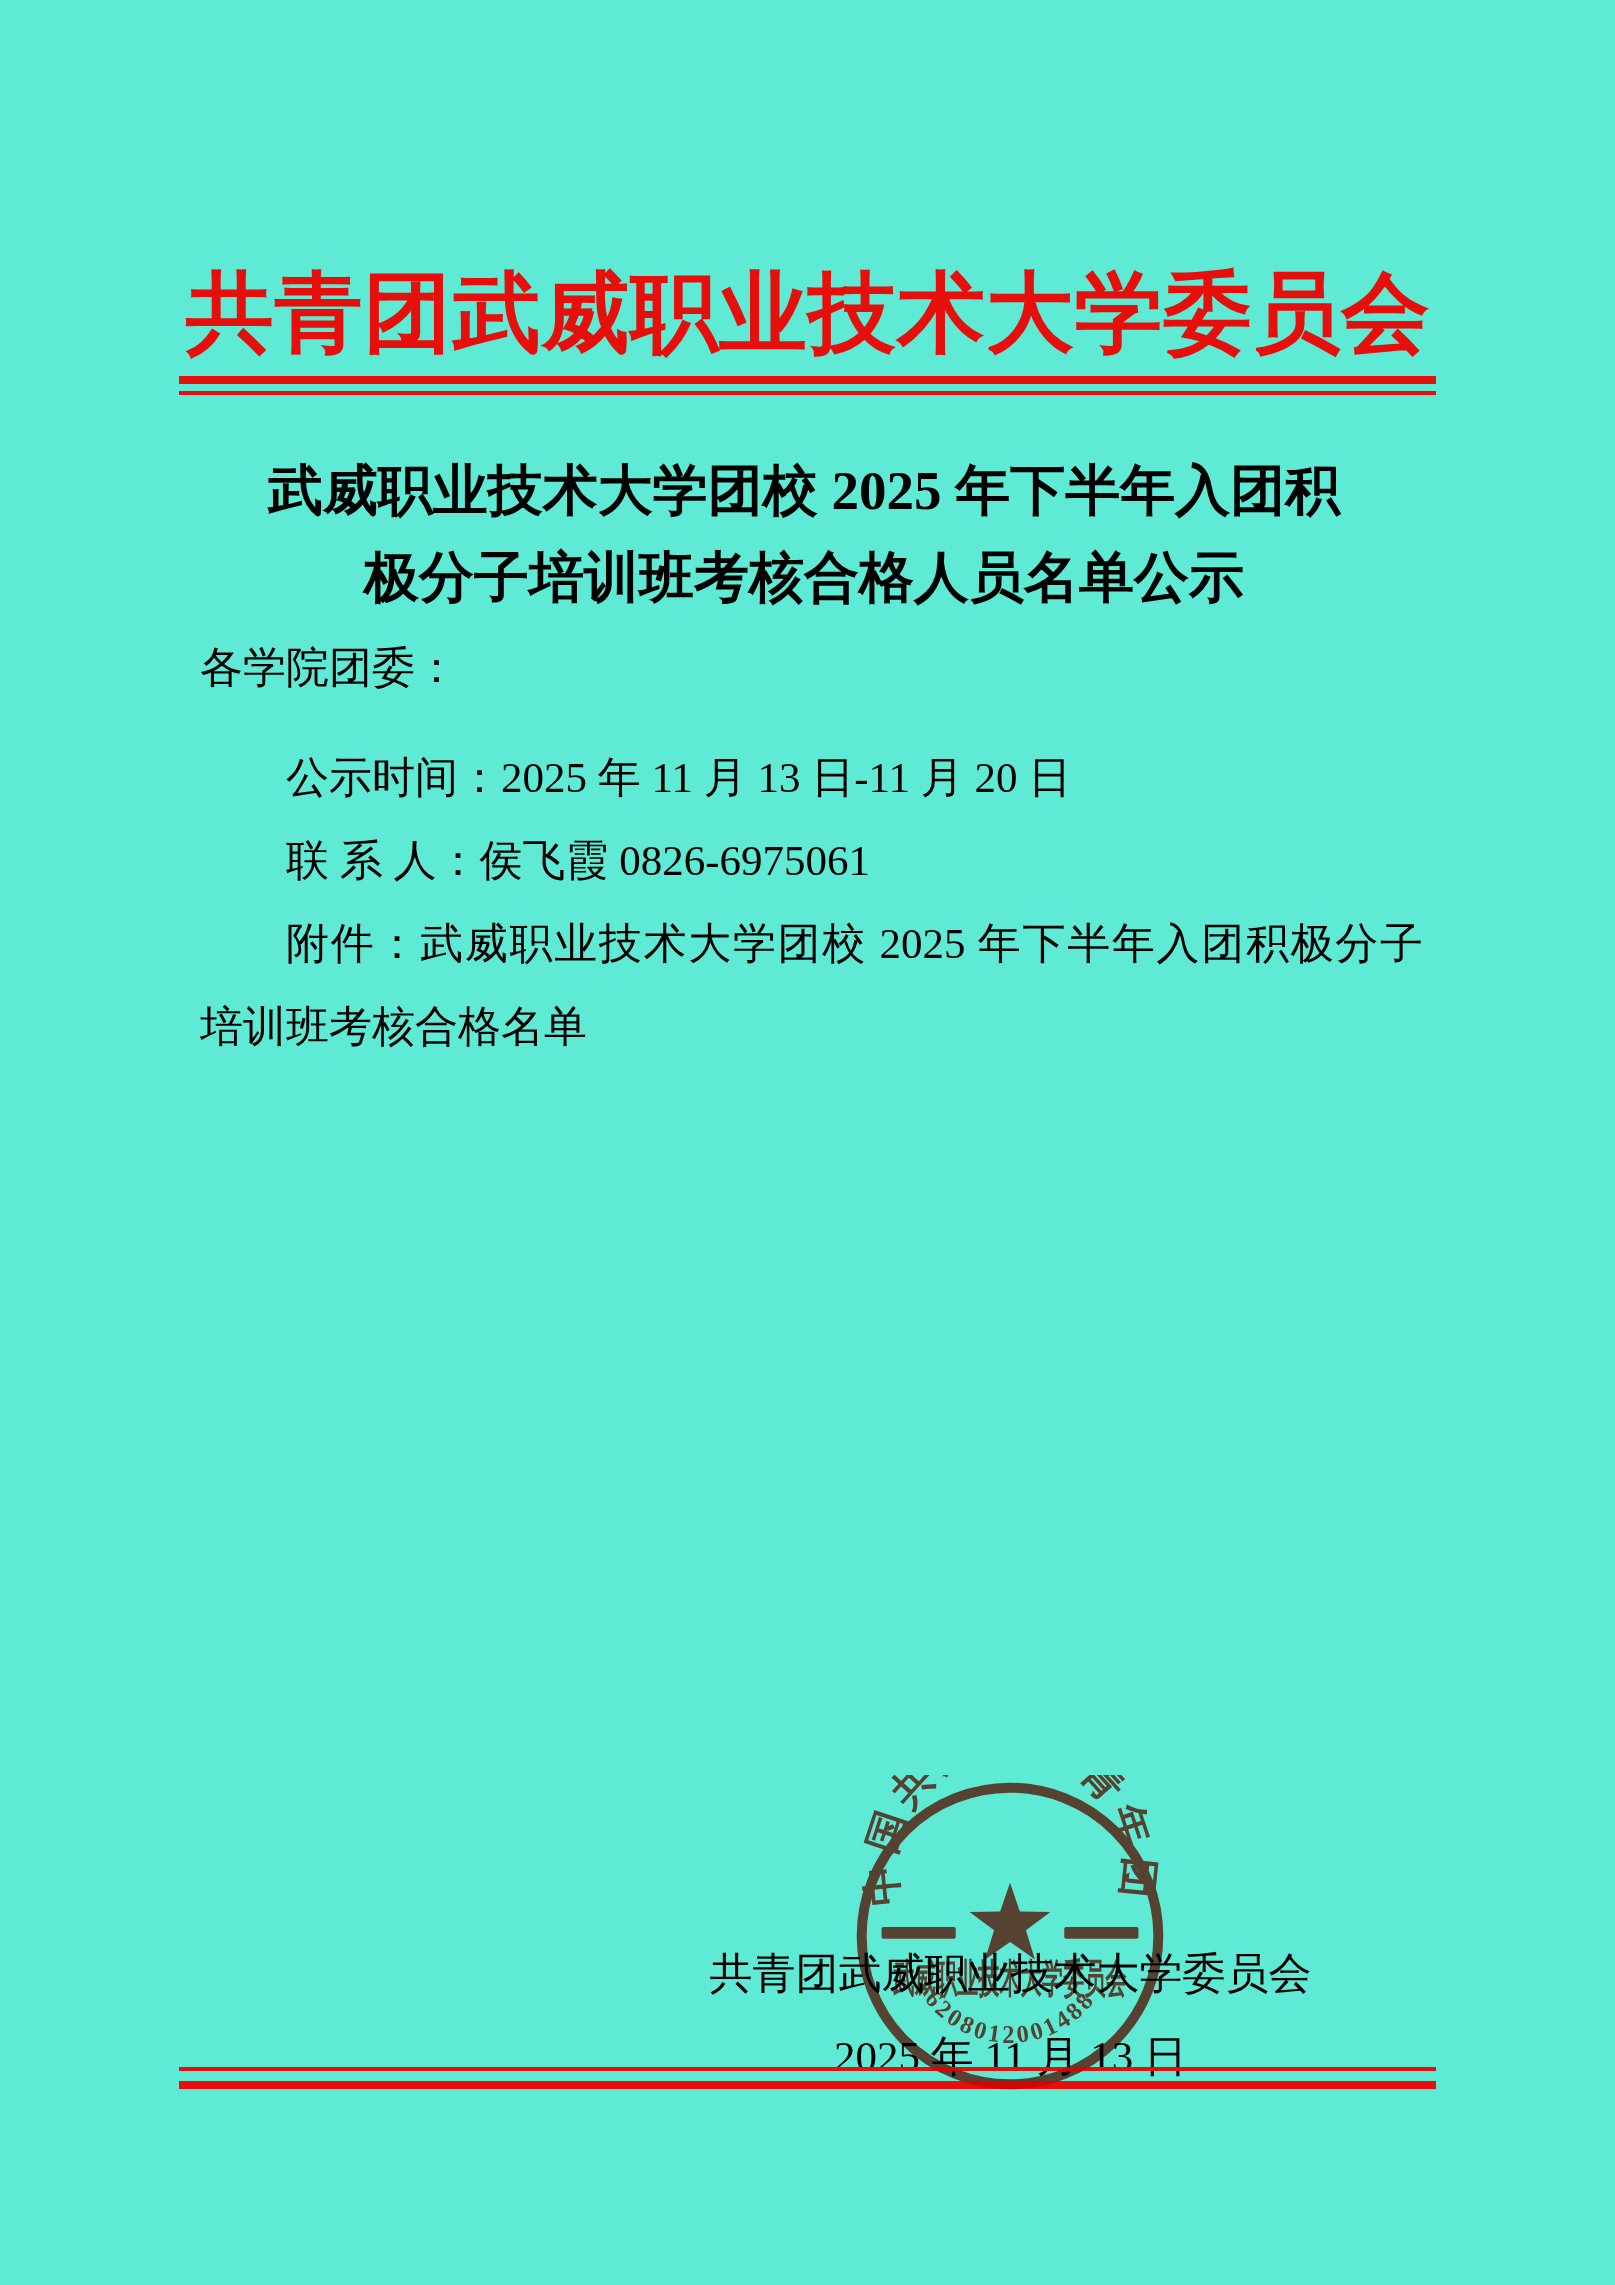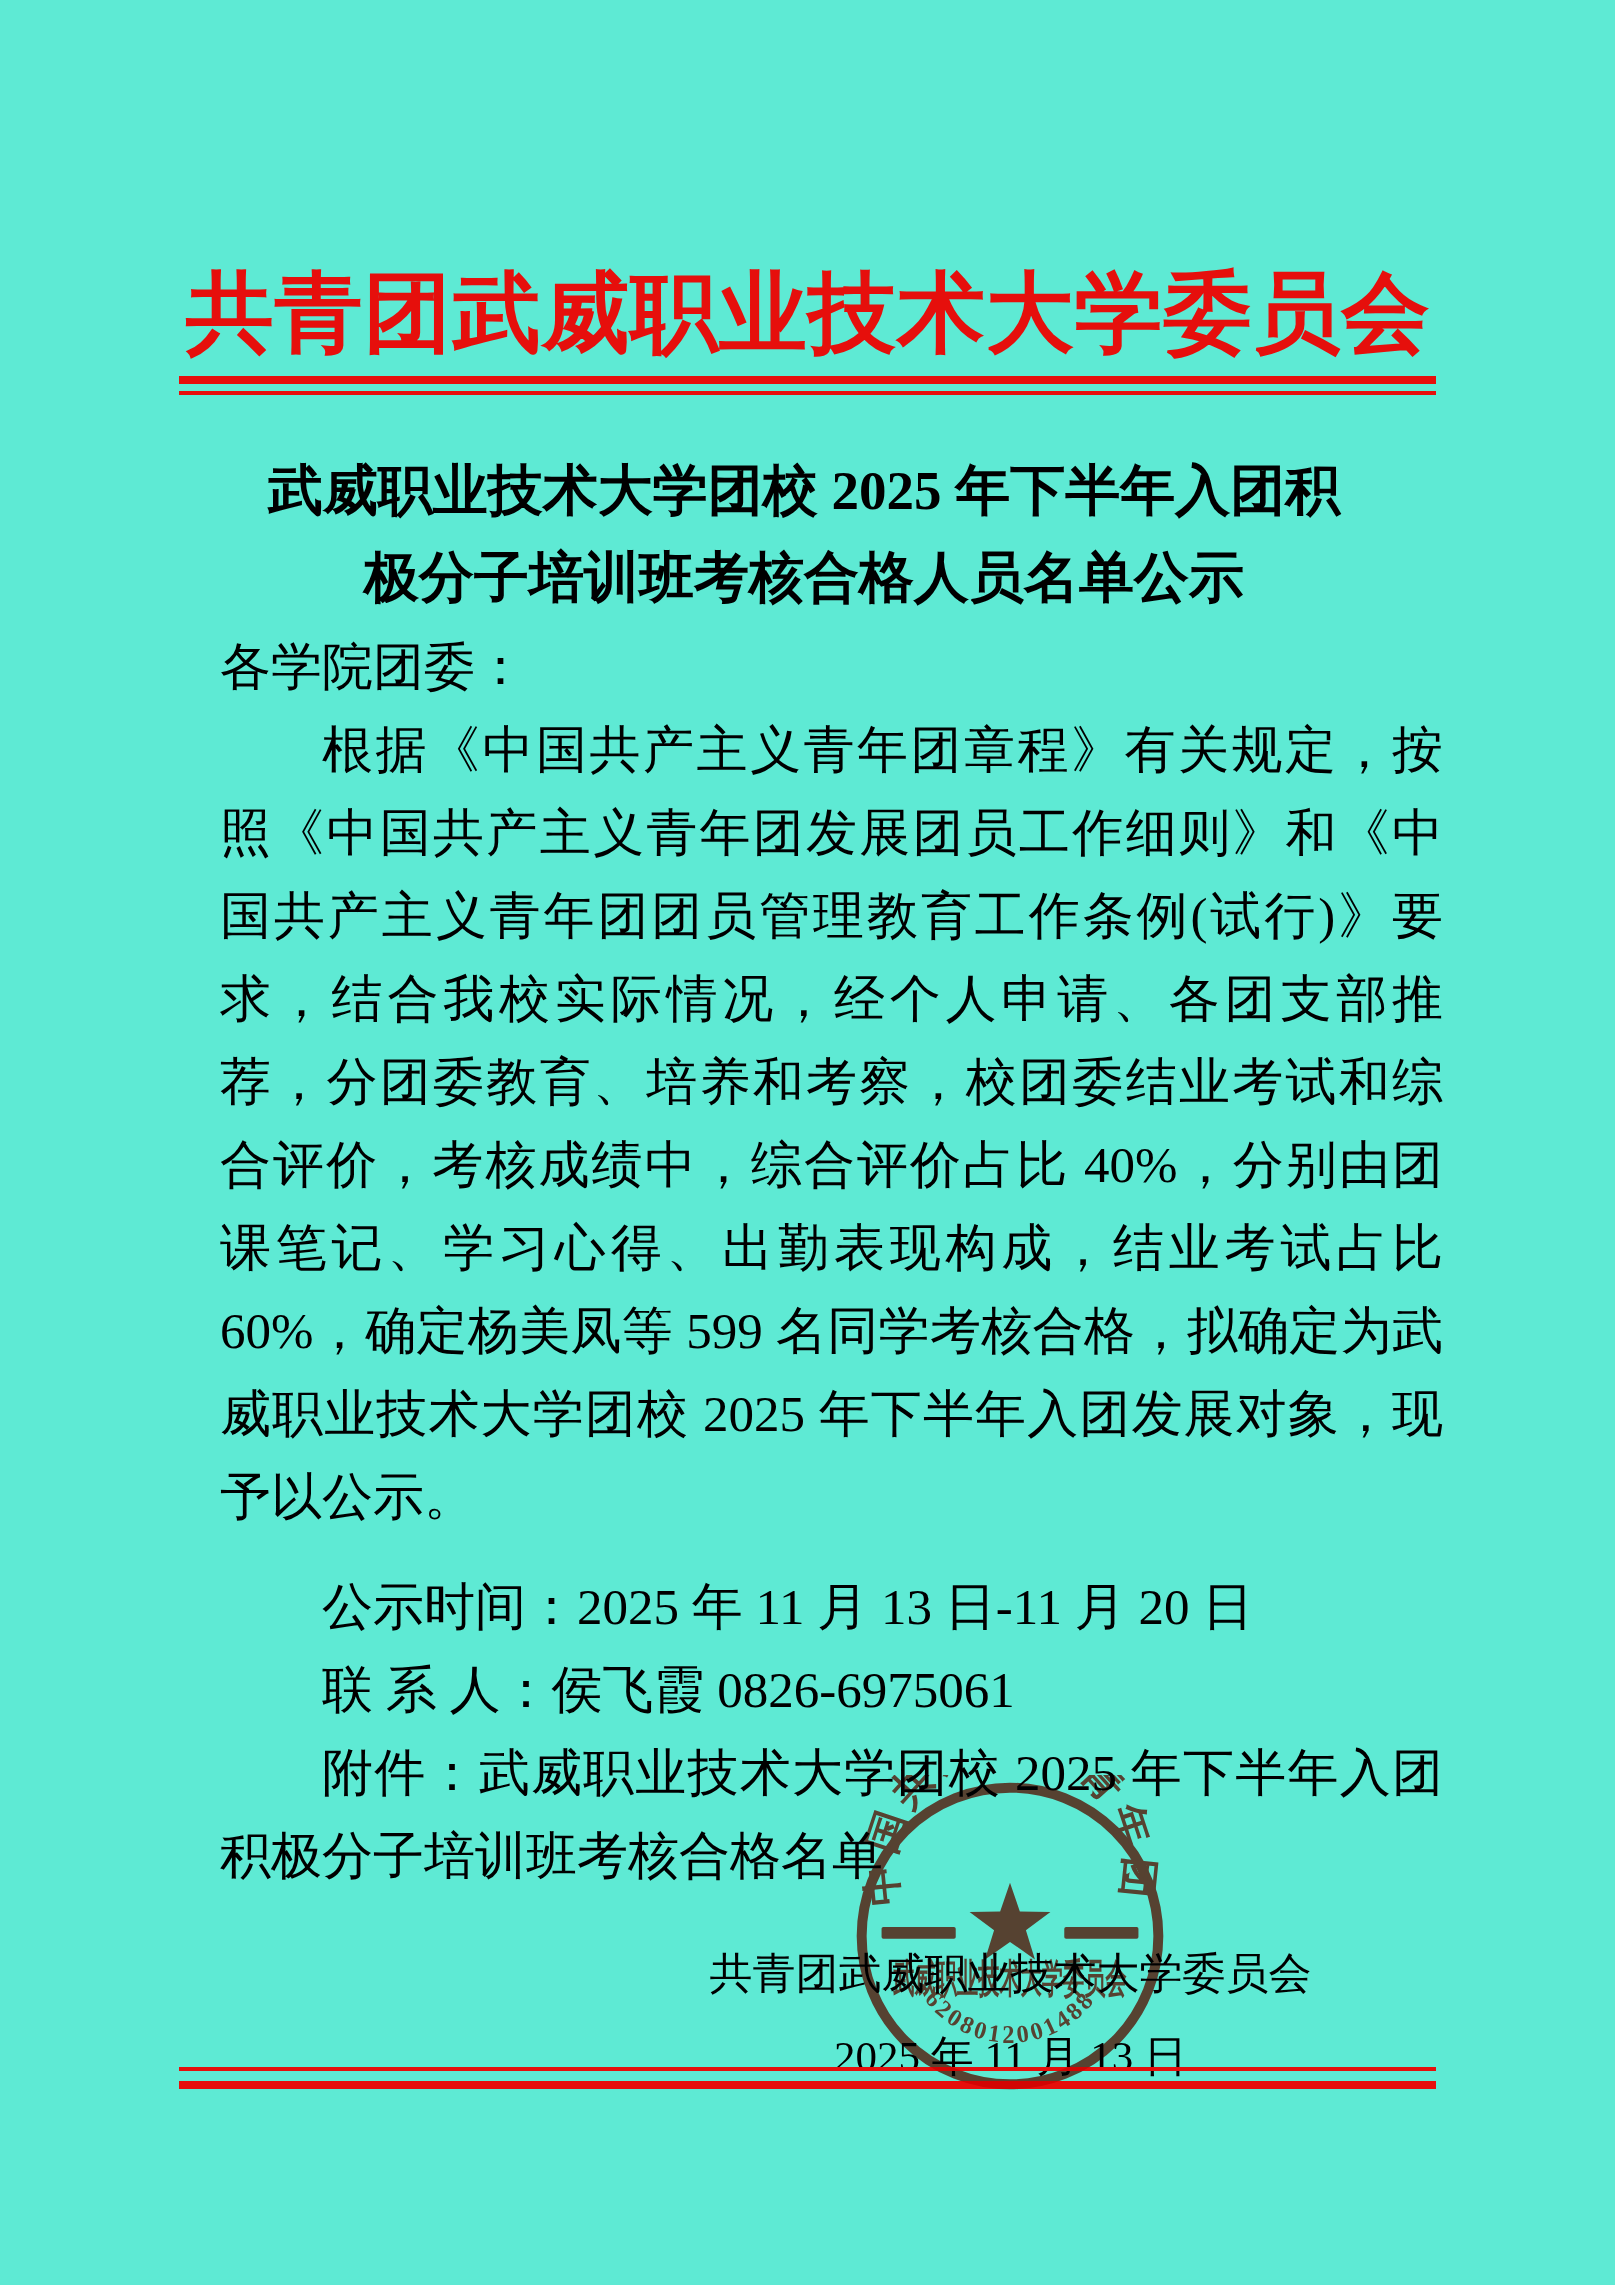--- a/index.html
+++ b/index.html
@@ -30,22 +30,22 @@
 
   
   .doc-title{
     position:absolute;top:447px;left:100px;right:108px;
     text-align:center;font-weight:bold;font-size:55px;line-height:87px;
     color:var(--ink);
   }
 
   
   .body-block{
-    position:absolute;top:626px;left:220px;width:1223px;
-    font-size:51px;line-height:83px;text-align:justify;text-align-last:left;
+    position:absolute;top:626px;left:200px;width:1223px;
+    font-size:43px;line-height:83px;text-align:justify;text-align-last:left;
   }
   .body-block p{margin:0;}
   .indent{text-indent:2em;}
   .gap-before{margin-top:27px !important;}
 
   
   .signature{
     position:absolute;top:1932px;left:685px;width:651px;
     font-size:43px;line-height:83px;text-align:center;white-space:nowrap;
   }
@@ -68,21 +68,20 @@
   <div class="rule rule-top-thick"></div>
   <div class="rule rule-top-thin"></div>
 
   <div class="doc-title">
     <div>武威职业技术大学团校 2025 年下半年入团积</div>
     <div>极分子培训班考核合格人员名单公示</div>
   </div>
 
   <div class="body-block">
     <p>各学院团委：</p>
-    <p class="indent">根据《中国共产主义青年团章程》有关规定，按照《中国共产主义青年团发展团员工作细则》和《中国共产主义青年团团员管理教育工作条例(试行)》要求，结合我校实际情况，经个人申请、各团支部推荐，分团委教育、培养和考察，校团委结业考试和综合评价，考核成绩中，综合评价占比 40%，分别由团课笔记、学习心得、出勤表现构成，结业考试占比 60%，确定杨美凤等 599 名同学考核合格，拟确定为武威职业技术大学团校 2025 年下半年入团发展对象，现予以公示。</p>
     <p class="indent gap-before">公示时间：2025 年 11 月 13 日-11 月 20 日</p>
     <p class="indent">联 系 人：侯飞霞  0826-6975061</p>
     <p class="indent">附件：武威职业技术大学团校 2025 年下半年入团积极分子培训班考核合格名单</p>
   </div>
 
   <div class="signature">
     <div>共青团武威职业技术大学委员会</div>
     <div>2025 年 11 月 13 日</div>
   </div>
 

